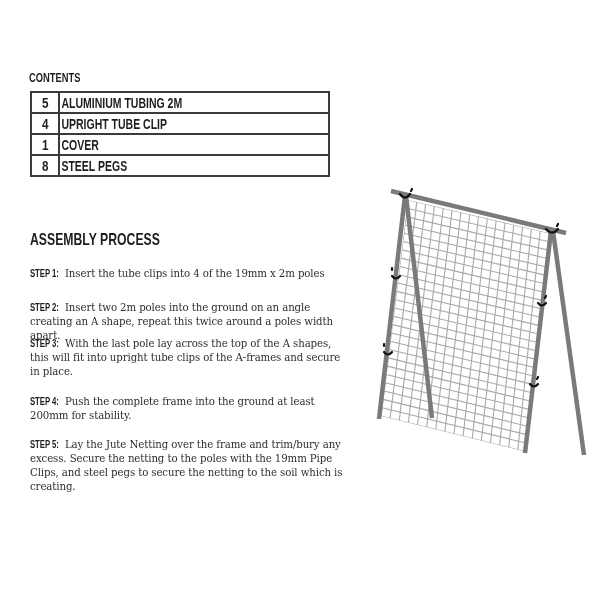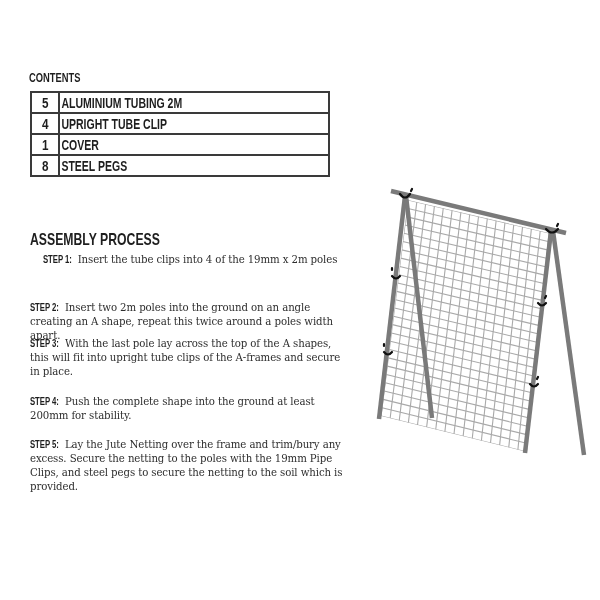--- a/index.html
+++ b/index.html
@@ -33,21 +33,21 @@
     }
     .step {
       position: absolute; left: 30px; width: 320px; font-size: 10.2px; line-height: 14px;
       color: #2e2e2e; letter-spacing: -0.1px;
     }
     .step-label {
       font-family: "Liberation Sans", sans-serif; font-weight: bold; font-size: 10.5px;
       display: inline-block; transform: scaleX(0.74); transform-origin: left center;
       margin-right: -7px; color: #1e1e1e;
     }
-    #step-1 { top: 252px; text-align: center; }
+    #step-1 { top: 266px; }
     #step-2 { top: 300px; }
     #step-3 { top: 336px; }
     #step-4 { top: 394px; }
     #step-5 { top: 437px; }
     #illustration { position: absolute; left: 360px; top: 180px; }
   </style>
 </head>
 <body>
 
 <div id="contents-heading" class="condensed">CONTENTS</div>
@@ -82,25 +82,25 @@
 <div id="step-2" class="step">
   <span class="step-label">STEP 2:</span>
   <span>Insert two 2m poles into the ground on an angle creating an A shape, repeat this twice around a poles width apart.</span>
 </div>
 <div id="step-3" class="step">
   <span class="step-label">STEP 3:</span>
   <span>With the last pole lay across the top of the A shapes, this will fit into upright tube clips of the A-frames and secure in place.</span>
 </div>
 <div id="step-4" class="step">
   <span class="step-label">STEP 4:</span>
-  <span>Push the complete shape into the ground at least 200mm for stability.</span>
+  <span>Push the complete frame into the ground at least 200mm for stability.</span>
 </div>
 <div id="step-5" class="step">
   <span class="step-label">STEP 5:</span>
-  <span>Lay the Jute Netting over the frame and trim/bury any excess. Secure the netting to the poles with the 19mm Pipe Clips, and steel pegs to secure the netting to the soil which is provided.</span>
+  <span>Lay the Jute Netting over the frame and trim/bury any excess. Secure the netting to the poles with the 19mm Pipe Clips, and steel pegs to secure the netting to the soil which is creating.</span>
 </div>
 
 <svg id="illustration" width="240" height="290" viewBox="360 180 240 290">
   <defs>
     <clipPath id="netClip">
       <polygon points="408,200 549,233 527,452 381,416"></polygon>
     </clipPath>
   </defs>
 
   <g clip-path="url(#netClip)" stroke="#a9a9a9" stroke-width="1.1" fill="none" id="net-grid">

